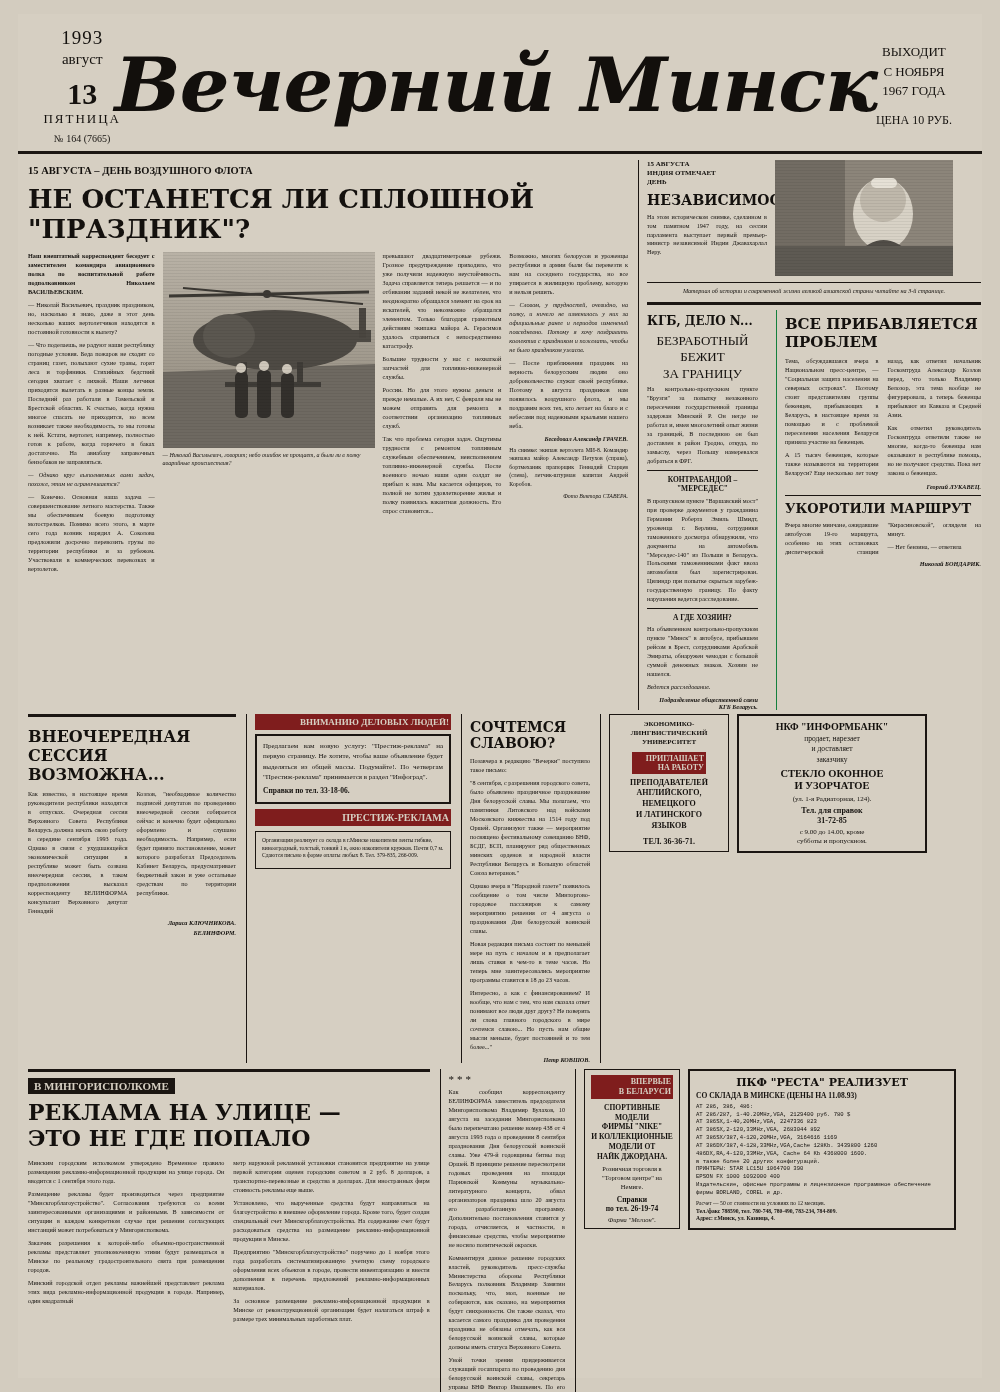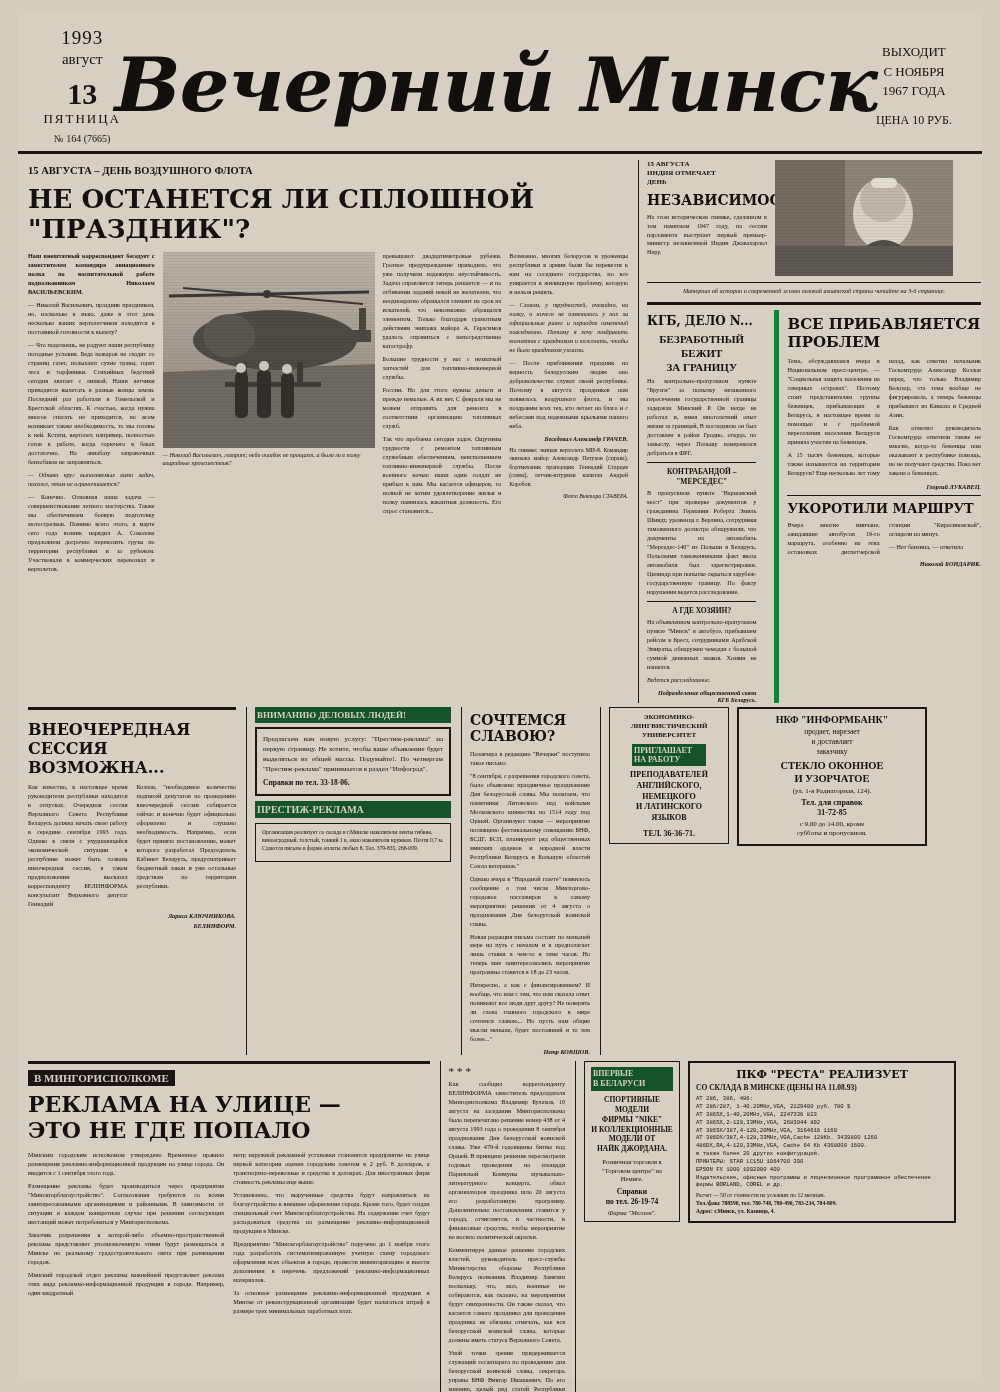--- a/index.html
+++ b/index.html
@@ -101,21 +101,21 @@
   }
   .colL{width:600px;}
   .colR{width:334px;margin-left:10px;}
 
   
   .box{border:1px solid #1b1612;padding:5px 6px;box-sizing:border-box;}
   .box-thick{border:2px solid #1b1612;}
   .adtitle{
     font-family:"DejaVu Serif", serif;font-weight:bold;text-align:center;
   }
-  .inv{background:#14532d;color:#d6cfc2;text-align:left;font-weight:bold;}
+  .inv{background:#7f1d1d;color:#d6cfc2;text-align:right;font-weight:bold;}
   .tiny{font-size:5.6px;line-height:1.4;}
   .tiny p{margin:0 0 3px;}
   .mono{font-family:"Liberation Mono", monospace;}
 </style>
 </head>
 <body>
 
 <div class="page">
  <div class="sheet">
 
@@ -244,23 +244,23 @@
           </div>
         </div>
       </div>
       <div class="body-txt" style="margin-top:6px;border-top:1px solid #1b1612;padding-top:4px;text-align:center;font-style:italic;">
         <p>Материал об истории и современной жизни великой азиатской страны читайте на 3-й странице.</p>
       </div>
 
       <div class="rule2" style="margin:6px 0 5px;"></div>
 
       <div style="display:flex;gap:8px;">
-        <div style="width:112px;border-right:5px solid #15803d;padding-right:18px;">
+        <div style="width:112px;border-right:1px solid #15803d;padding-right:18px;">
           <h3 class="head" style="font-size:12px;">КГБ, ДЕЛО N...</h3>
-          <div style="text-align:center;font-weight:bold;font-size:11px;line-height:1.25;margin-bottom:3px;">
+          <div style="text-align:center;font-weight:normal;font-size:13px;line-height:1.25;margin-bottom:3px;">
             <div>БЕЗРАБОТНЫЙ</div>
                 <div>БЕЖИТ</div>
                 <div>ЗА ГРАНИЦУ</div>
           </div>
           <div class="body-txt">
                 <p>На контрольно-пропускном пункте "Брузги" за попытку незаконного пересечения государственной границы задержан Минский Р. Он негде не работал и, имея многолетний опыт жизни за границей, В последнюю он был доставлен в район Гродно, откуда, по замыслу, через Польшу намеревался добраться в ФРГ.</p>
               </div>
           <div class="rule" style="margin:4px 0;"></div>
           <div style="text-align:center;font-weight:bold;font-size:7.5px;line-height:1.25;margin-bottom:3px;">
             <div>КОНТРАБАНДОЙ –</div>

